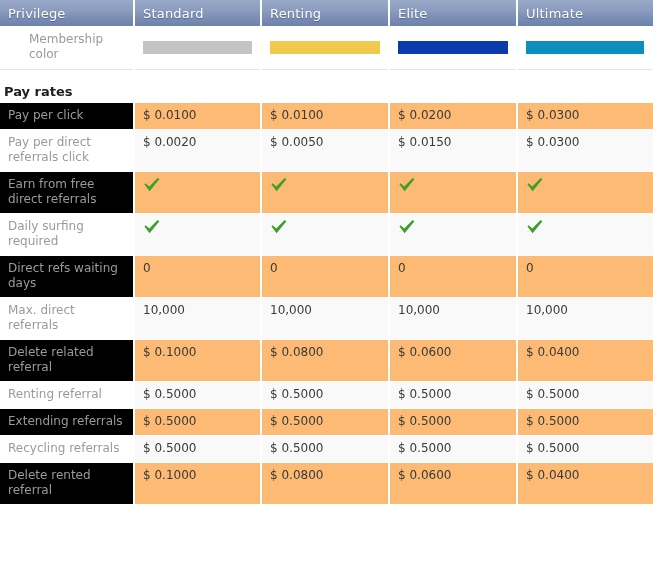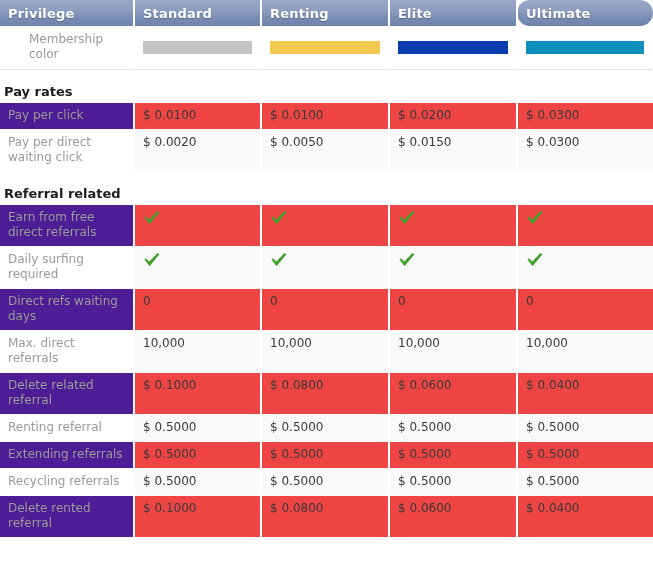--- a/index.html
+++ b/index.html
@@ -29,58 +29,58 @@
   col.c-prem  { width: 128px; }
   col.c-elite { width: 128px; }
   col.c-ult   { width: 136px; }
 
   
   thead th {
     height: 26px;
     padding: 0 0 0 8px;
     text-align: left;
     vertical-align: middle;
-    font-weight: bold;
+    font-weight: normal;
     font-size: 13px;
     color: #ffffff;
     background: linear-gradient(to bottom,
                 #9aa9c8 0%,
                 #8b9cbe 40%,
                 #7a8db4 70%,
                 #6d82ab 100%);
     border-right: 2px solid #ffffff;
     border-left: 1px solid #b7c1d6;
     text-shadow: 0 1px 1px rgba(40,55,90,0.45);
     white-space: nowrap;
     letter-spacing: .2px;
   }
   thead th:first-child { border-left: none; }
-  thead th:last-child  { border-right: none; border-radius: 13px; }
+  thead th:last-child  { border-right: none; }
 
   
   tbody td {
     vertical-align: top;
     padding: 5px 8px 6px 8px;
     font-size: 12px;
     line-height: 15px;
     color: #3a3a3a;
     border-right: 2px solid #ffffff;
     border-bottom: 1px solid #ffffff;
   }
   tbody td:last-child { border-right: none; }
 
   td.lbl {
     color: #9a9a9a;
     background: transparent;
   }
 
   
-  tr.r-odd  td.val { background: #ef4444; margin-left: 28px; }
+  tr.r-odd  td.val { background: #fdba74; margin-left: 28px; }
   tr.r-even td.val { background: #f9f9f9; }
-  tr.r-odd  td.lbl { background: #4c1d95; }
+  tr.r-odd  td.lbl { background: #000000; }
   tr.r-even td.lbl { background: #ffffff; }
 
   
   tr.color-row td {
     background: #ffffff;
     border-right: 2px solid #ffffff;
     border-bottom: 1px solid #e4e4e4;
     padding: 6px 8px 7px 8px;
     height: 27px;
     vertical-align: middle;
@@ -153,28 +153,25 @@
         <td colspan="5">Pay rates</td>
       </tr>
       <tr class="r-odd">
         <td class="lbl">Pay per click</td>
         <td class="val nowrap">$ 0.0100</td>
         <td class="val nowrap">$ 0.0100</td>
         <td class="val nowrap">$ 0.0200</td>
         <td class="val nowrap">$ 0.0300</td>
       </tr>
       <tr class="r-even">
-        <td class="lbl">Pay per direct waiting click</td>
+        <td class="lbl">Pay per direct referrals click</td>
         <td class="val nowrap">$ 0.0020</td>
         <td class="val nowrap">$ 0.0050</td>
         <td class="val nowrap">$ 0.0150</td>
         <td class="val nowrap">$ 0.0300</td>
-      </tr>
-      <tr class="section-row">
-        <td colspan="5">Referral related</td>
       </tr>
       <tr class="r-odd">
         <td class="lbl">Earn from free direct referrals</td>
         <td class="val"><span class="check"><svg viewBox="0 0 18 16" width="18" height="16">
               <path d="M1.5 7.6 L2.6 6.3 L6.3 9.6 L14.6 0.9 L16.4 2.2 L6.6 14.2 Z" fill="#3ea02a"></path>
             </svg></span></td>
         <td class="val"><span class="check"><svg viewBox="0 0 18 16" width="18" height="16">
               <path d="M1.5 7.6 L2.6 6.3 L6.3 9.6 L14.6 0.9 L16.4 2.2 L6.6 14.2 Z" fill="#3ea02a"></path>
             </svg></span></td>
         <td class="val"><span class="check"><svg viewBox="0 0 18 16" width="18" height="16">

